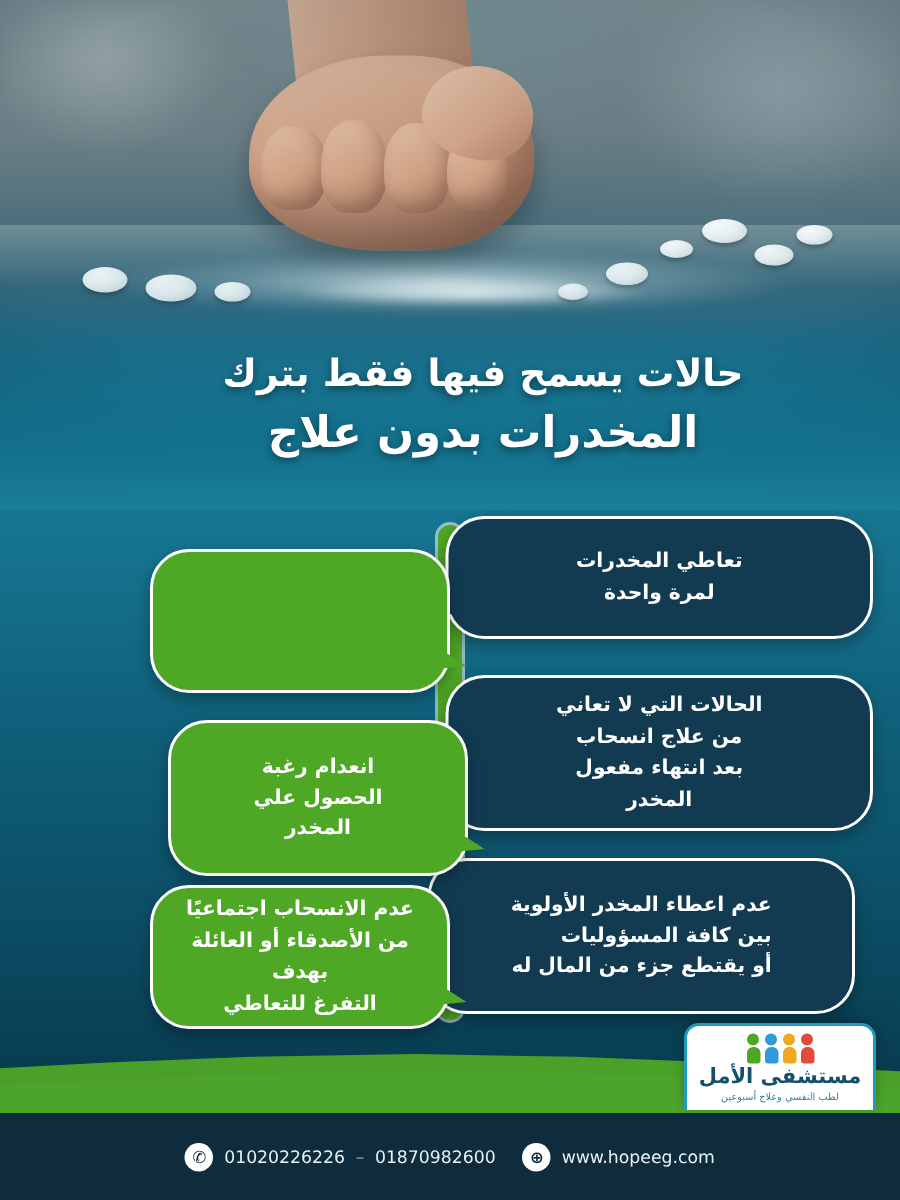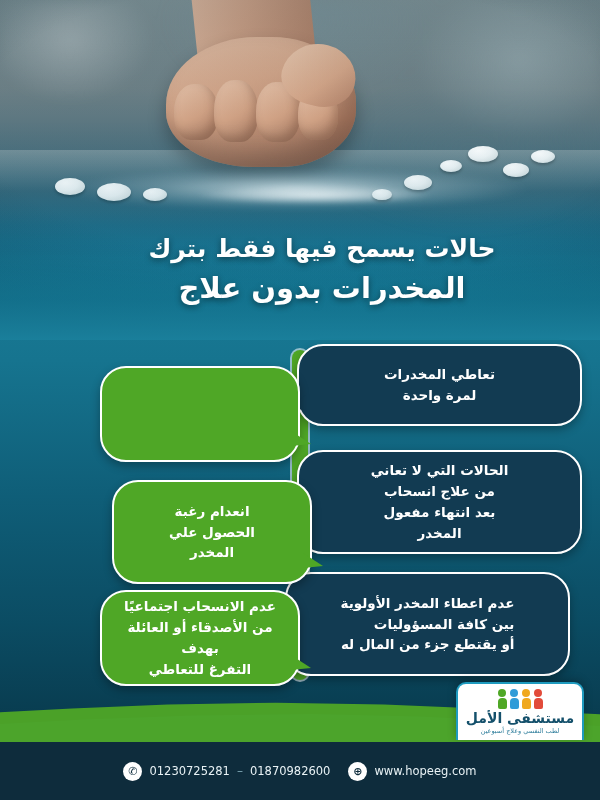--- a/index.html
+++ b/index.html
@@ -321,21 +321,21 @@
           <div class="body"></div>
         </div>
     </div>
     <div class="name">مستشفى الأمل</div>
     <div class="sub">لطب النفسي وعلاج أسبوعين</div>
   </div>
 
   <div class="footer">
     <div class="f-item">
       <span class="glyph">✆</span>
-      <span>01230725281</span>
+      <span>01020226226</span>
       <span class="f-sep">–</span>
       <span>01870982600</span>
     </div>
     <div class="f-item">
       <span class="glyph">⊕</span>
       <span>www.hopeeg.com</span>
     </div>
   </div>
 
 </div>

